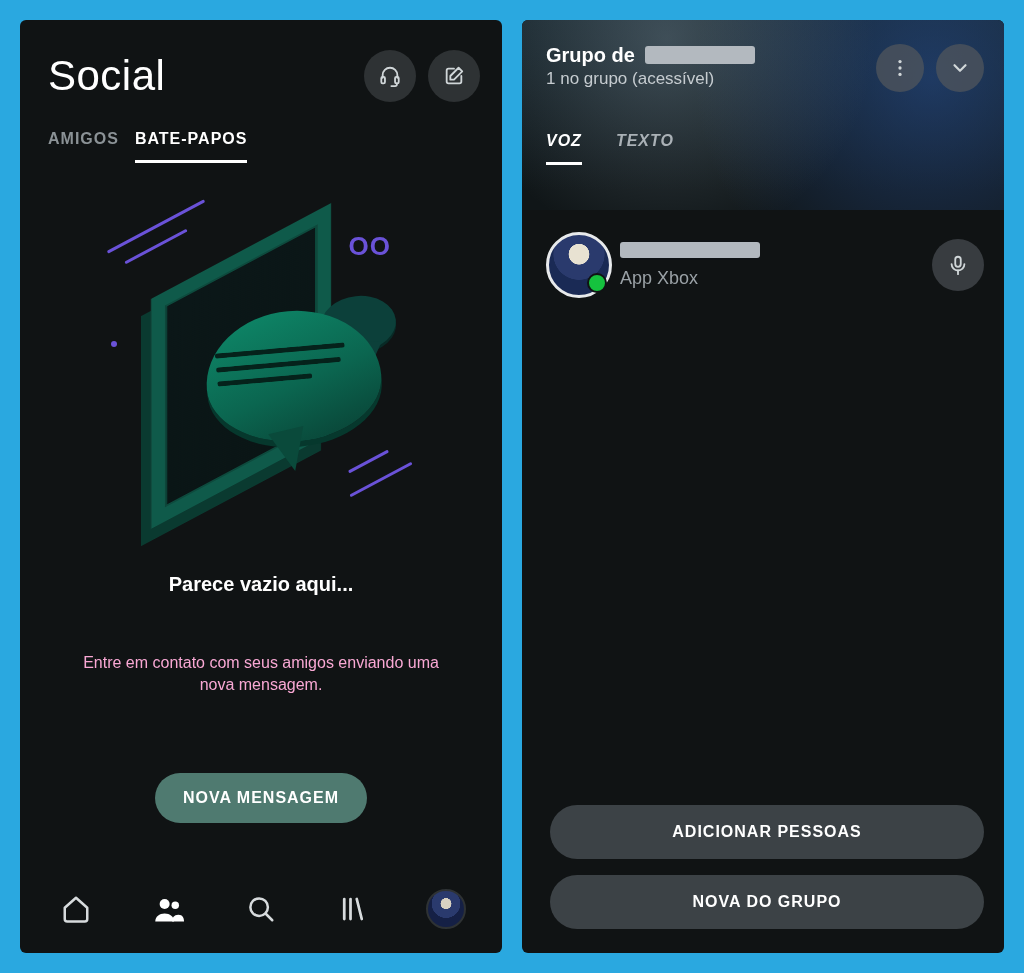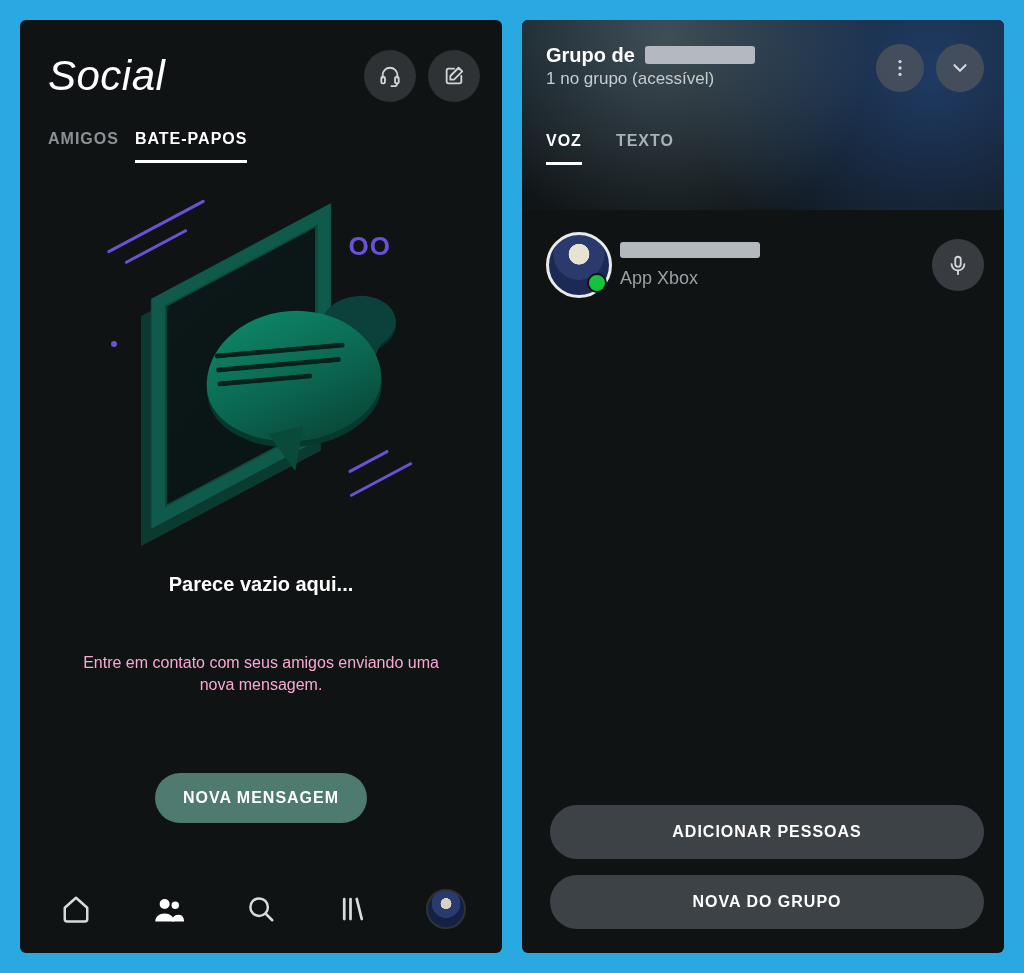--- a/index.html
+++ b/index.html
@@ -18,21 +18,21 @@
     overflow:hidden;
     display:flex;
     flex-direction:column;
     color:#fff;
   }
   
   .left-header{
     display:flex;align-items:center;justify-content:space-between;
     padding:30px 22px 8px 28px;
   }
-  .title-social{font-size:42px;font-weight:300;letter-spacing:0.5px;font-style:italic;}
+  .title-social{font-size:42px;font-weight:300;letter-spacing:0.5px;}
   .hdr-actions{display:flex;gap:12px;}
   .circle-btn{
     width:52px;height:52px;border-radius:50%;
     background:#2e3234;
     display:flex;align-items:center;justify-content:center;
     color:#d0d6d8;
   }
   .circle-btn svg{width:22px;height:22px;}
   .circle-btn.small{width:48px;height:48px;}
   .circle-btn.dark{background:#383c40;}
@@ -140,21 +140,21 @@
   .rt-title{font-size:20px;font-weight:700;}
   .rt-title-redact{display:inline-block;width:110px;height:18px;background:#b3b9bf;border-radius:3px;position:relative;top:2px;}
   .rt-sub{font-size:17px;color:#c6ccd0;margin-top:2px;}
   .rt-actions{display:flex;gap:12px;}
   .rt-actions .circle-btn{background:rgba(80,86,92,.75);}
 
   .rt-tabs{
     display:flex;gap:34px;margin-top:40px;
     font-size:16px;font-weight:700;letter-spacing:1px;
   }
-  .rt-tab{padding-bottom:12px;color:#aab1b6;border-bottom:3px solid transparent;cursor:pointer;}
+  .rt-tab{padding-bottom:12px;color:#aab1b6;border-bottom:3px solid transparent;cursor:pointer;font-style:italic;}
   .rt-tab.active{color:#fff;border-bottom-color:#fff;}
 
   .member-row{
     display:flex;align-items:center;gap:8px;
     padding:22px 20px 0 24px;
     justify-content:space-between;
   }
   .avatar-lg{
     width:66px;height:66px;border-radius:50%;
     background:radial-gradient(circle at 50% 32%,#e8e2d2 0 20%,#2a3a6d 21% 50%,#1a2a55 51% 100%);

